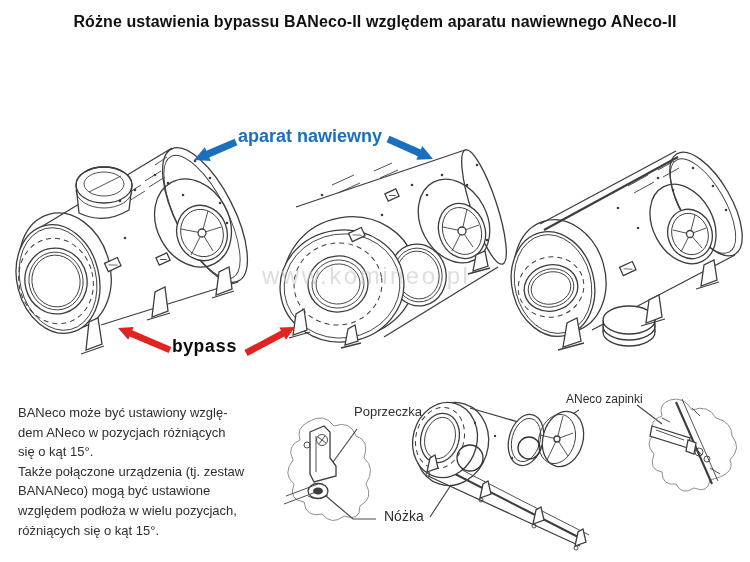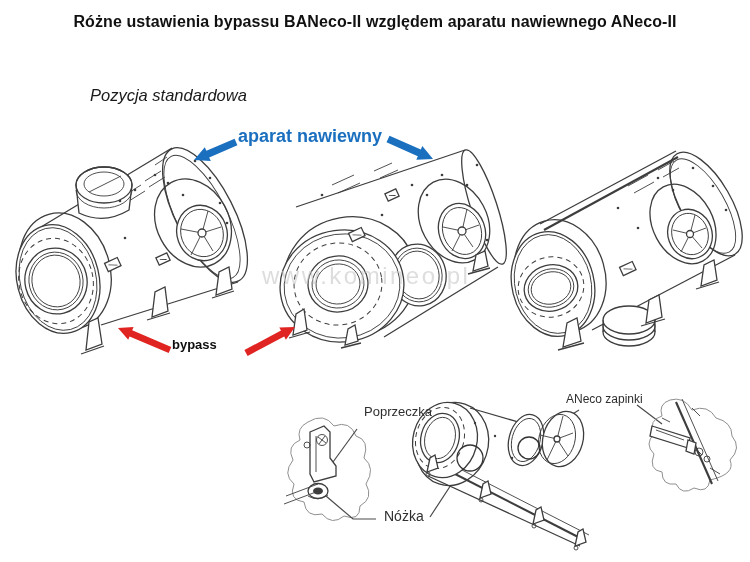--- a/index.html
+++ b/index.html
@@ -5,47 +5,46 @@
   html,body{margin:0;padding:0;background:#fff;}
   .page{position:relative;width:750px;height:562px;background:#ffffff;
         font-family:"Liberation Sans",sans-serif;overflow:hidden;}
   .abs{position:absolute;}
   .title{left:0;top:13px;width:750px;text-align:center;font-size:16px;
          font-weight:bold;color:#111;letter-spacing:.1px;}
   .colhead{font-style:italic;font-size:16.5px;color:#1a1a1a;}
   .colhead.left{left:90px;top:86px;}
   .colhead.right{left:478px;top:86px;}
   .supply-label{left:238px;top:126px;font-size:18px;font-weight:bold;color:#1b6fbf;}
-  .bypass-label{left:172px;top:337px;font-size:13px;font-weight:bold;color:#0d0d0d;}
+  .bypass-label{left:172px;top:337px;font-size:18px;font-weight:bold;color:#0d0d0d;font-family:Liberation Mono, monospace;}
   .watermark{left:262px;top:262px;font-size:24px;letter-spacing:2.5px;
              color:#c9c9c9;opacity:.62;}
   .desc{left:18px;top:403px;width:285px;font-size:13px;line-height:19.6px;
         color:#2f2f2f;white-space:pre-line;}
   .dlabel{color:#2e2e2e;}
-  .dlabel.crossbar{left:364px;top:404px;font-size:13px;}
+  .dlabel.crossbar{left:354px;top:404px;font-size:13px;}
   .dlabel.hook{left:566px;top:392px;font-size:12px;}
   .dlabel.foot{left:384px;top:508px;font-size:14px;}
   svg{display:block;}
   .ink{stroke:#3d3d3d;fill:none;stroke-width:1.3;}
   .inkf{stroke:#3d3d3d;fill:#ffffff;stroke-width:1.3;}
   .thin{stroke-width:.9;}
   .bold{stroke-width:2.1;}
   .dash{stroke-dasharray:5 4;stroke-width:1;}
   .dot{fill:#3d3d3d;stroke:none;}
   .blob{stroke:#8f8f8f;fill:none;stroke-width:1;}
   .lead{stroke:#4a4a4a;fill:none;stroke-width:1.2;}
   .hilite{stroke:#333;fill:none;stroke-width:1.3;}
 </style>
 </head>
 <body>
 
 <div class="page">
 
   <div class="abs title">Różne ustawienia bypassu BANeco-II względem aparatu nawiewnego ANeco-II</div>
-  <div class="abs colhead left">Pozycja standardowa</div>
 
   <svg class="abs" style="left:5px;top:143px;" width="246" height="222" viewBox="0 0 246 222">
 
     <ellipse class="inkf" cx="60" cy="128" rx="45" ry="59" transform="rotate(-16 60 128)"></ellipse>
 
     <ellipse class="inkf" cx="200" cy="72" rx="29" ry="74" transform="rotate(-27 200 72)"></ellipse>
     <ellipse class="ink thin" cx="197" cy="74" rx="25" ry="68" transform="rotate(-27 197 74)"></ellipse>
 
     <path class="ink" d="M36,84 L167,5"></path>
     <path class="ink" d="M96,182 L233,139"></path>
@@ -268,17 +267,24 @@
   <svg class="abs" style="left:0;top:0;pointer-events:none;" width="750" height="562" viewBox="0 0 750 562">
     <polygon fill="#1b6fbf" points="234.6,138.7 206.4,150.8 204.8,147.2 194,160 210.8,161 209.2,157.4 237.4,145.3"></polygon>
     <polygon fill="#1b6fbf" points="386.5,142.3 417.8,156.2 416.3,159.8 433,159 422.3,146.0 420.8,149.6 389.5,135.7"></polygon>
     <polygon fill="#e02421" points="171.3,346.9 132.2,330.3 133.6,327.0 118,328 128.2,339.8 129.6,336.5 168.7,353.1"></polygon>
     <polygon fill="#e02421" points="247.6,356.0 284.2,336.6 285.9,339.8 295,327 279.3,327.4 281.0,330.6 244.4,350.0"></polygon>
   </svg>
 
   <div class="abs watermark">www.komineo.pl</div>
   <div class="abs supply-label">aparat nawiewny</div>
   <div class="abs bypass-label">bypass</div>
+  <div class="abs desc">BANeco może być ustawiony wzglę-
+dem ANeco w pozycjach różniących
+się o kąt 15°.
+Także połączone urządzenia (tj. zestaw
+BANANeco) mogą być ustawione
+względem podłoża w wielu pozycjach,
+różniących się o kąt 15°.</div>
   <div class="abs dlabel crossbar">Poprzeczka</div>
   <div class="abs dlabel hook">ANeco zapinki</div>
   <div class="abs dlabel foot">Nóżka</div>
 
 </div>
 
 </body></html>

